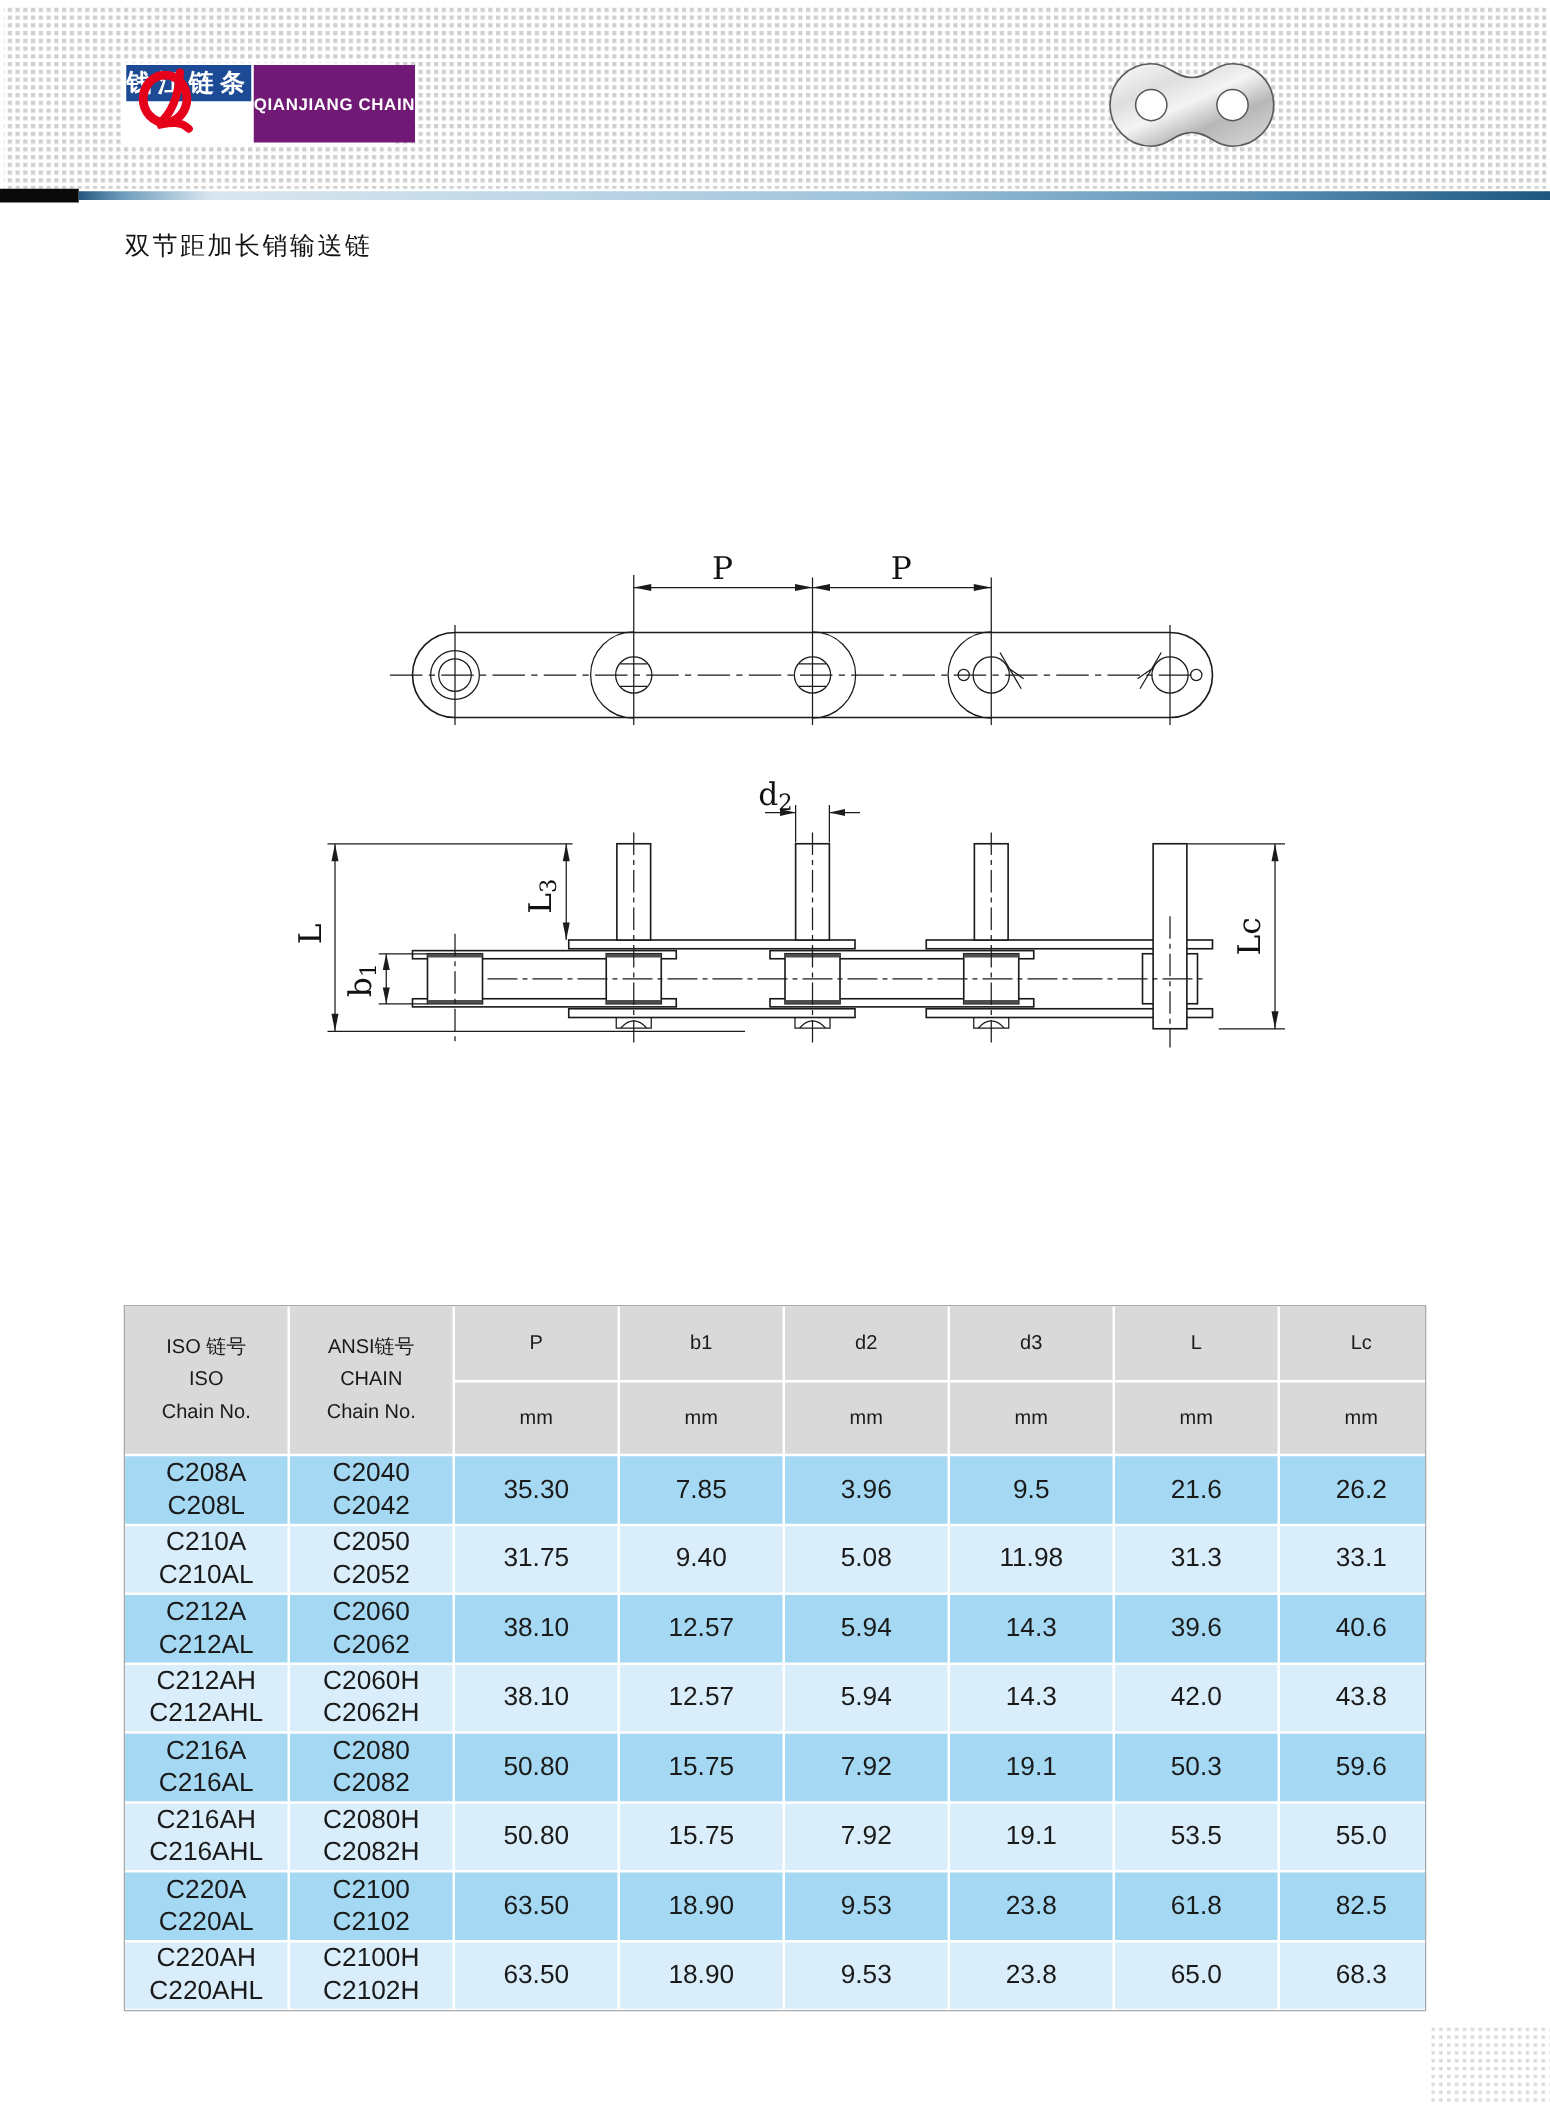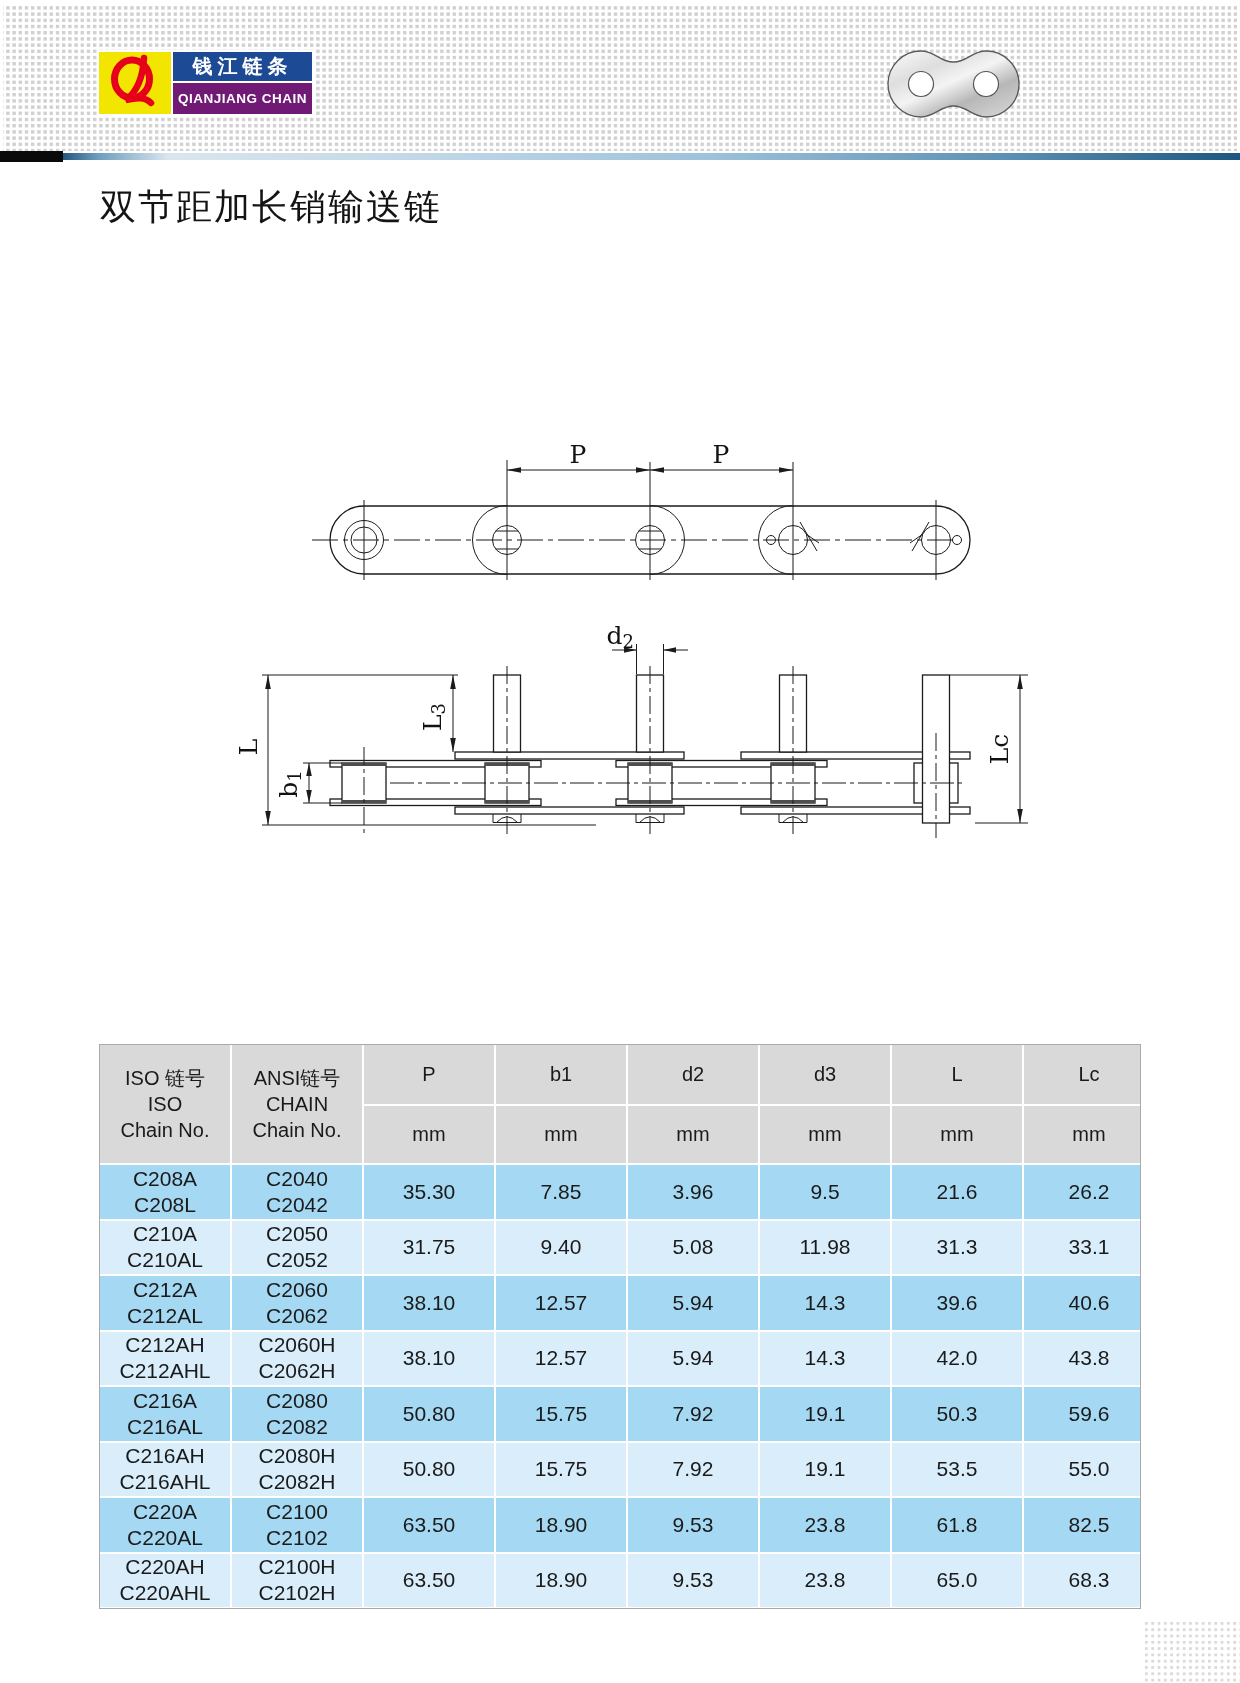--- a/index.html
+++ b/index.html
@@ -3,37 +3,37 @@
 <meta charset="utf-8">
 <style>
   html,body{margin:0;padding:0}
   .page{position:relative;width:1240px;height:1683px;background:#fff;font-family:"Liberation Sans",sans-serif;overflow:hidden}
   .abs{position:absolute}
   .divider-black{position:absolute;left:0;top:151px;width:63px;height:11px;background:#0a0a0a}
   .divider-grad{position:absolute;left:63px;top:153px;width:1177px;height:7px;
     background:linear-gradient(90deg,#24587e 0%,#6f9dbd 3%,#d9e6ef 9%,#c2d8e7 30%,#9dc2da 55%,#5c90b4 80%,#1d567f 100%)}
   .logo{position:absolute;left:97px;top:50px;width:217px;height:66px;background:#fff;display:flex;gap:2px;padding:2px;box-sizing:border-box}
   .logo-yellow{width:72px;background:#f2e600;position:relative}
-  .logo-right{flex:1;display:flex;flex-direction:column;gap:2px}
+  .logo-right{flex:1;display:flex;flex-direction:row;gap:2px}
   .logo-blue{height:29px;background:#1c4a94;color:#fff;display:flex;align-items:center;justify-content:center;font-size:20px;font-weight:bold;letter-spacing:5px;white-space:nowrap}
   .logo-red{flex:1;background:#701a75;color:#fff;display:flex;align-items:center;justify-content:center;font-size:13.5px;font-weight:bold;letter-spacing:0.5px;white-space:nowrap}
-  .title-cn{position:absolute;left:100px;top:183px;font-size:36px;color:#141414;letter-spacing:2px}
+  .title-cn{position:absolute;left:100px;top:183px;font-size:20px;color:#141414;letter-spacing:2px}
   .title-en{position:absolute;left:100px;top:235px;font-size:27px;color:#141414}
   .chainimg{position:absolute;left:878px;top:42px}
   .drawing{position:absolute;left:230px;top:430px}
   .ln{stroke:#1b1b1b;fill:none;stroke-width:1.3}
   .thin{stroke:#1b1b1b;fill:none;stroke-width:1}
   .wfill{fill:#fff;stroke:#1b1b1b;stroke-width:1.3}
   .dkfill{fill:#4e4e4e;stroke:none}
   .arrow{fill:#1b1b1b;stroke:none}
   .dtxt{font-family:"DejaVu Serif",serif;font-size:25px;fill:#111}
   .dsub{font-family:"DejaVu Serif",serif;font-size:18px;fill:#111}
   .tablewrap{position:absolute;left:99px;top:1044px;width:1042px;height:565px;border:1px solid #a9a9a9;overflow:hidden;box-sizing:border-box}
   table{border-collapse:separate;border-spacing:2px;margin:-2px;table-layout:fixed;width:1044px;color:#1a1a1a}
-  th{background:#d9d9d9;font-weight:normal;font-size:20px;text-align:center;vertical-align:middle;padding:0}
+  th{background:#d9d9d9;font-weight:normal;font-size:16px;text-align:center;vertical-align:middle;padding:0}
   tr.names th{height:59px}
   tr.mmrow th{height:57px}
   td{text-align:center;vertical-align:middle;font-size:21px;height:53.5px;padding:0}
   tr.dark td{background:#a5d8f2}
   tr.light td{background:#d9edfa}
   td .l2, th .hl{display:block;line-height:26px}
 </style>
 </head>
 <body>
 

